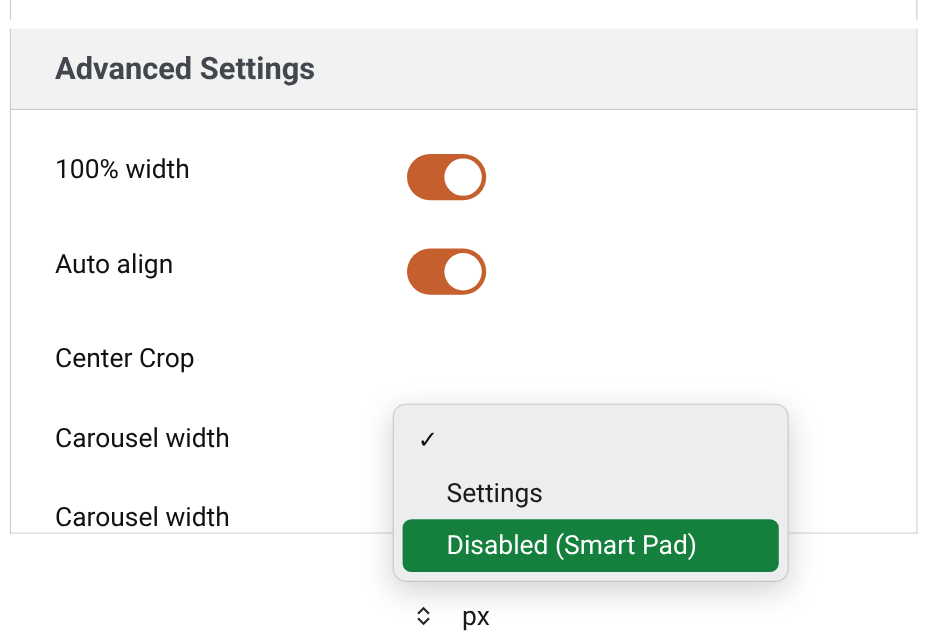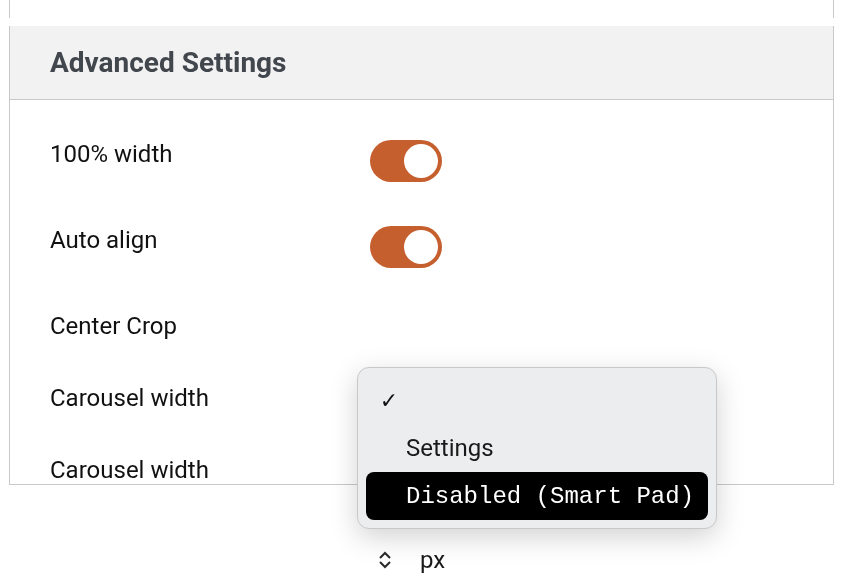--- a/index.html
+++ b/index.html
@@ -98,23 +98,22 @@
       display: inline-flex;
       justify-content: center;
       align-items: center;
       font-size: 22px;
       color: #111;
     }
     .menu-label {
       padding-left: 4px;
     }
     .menu-item.highlight {
-      background: #000000;
+      background: #15803d;
       color: #fff;
-      font-family: Liberation Mono, monospace;
     }
     .menu-item.highlight .menu-check {
       color: #fff;
     }
     
     .partial-control {
       position: absolute;
       left: 378px;
       top: 546px;
       display: flex;

